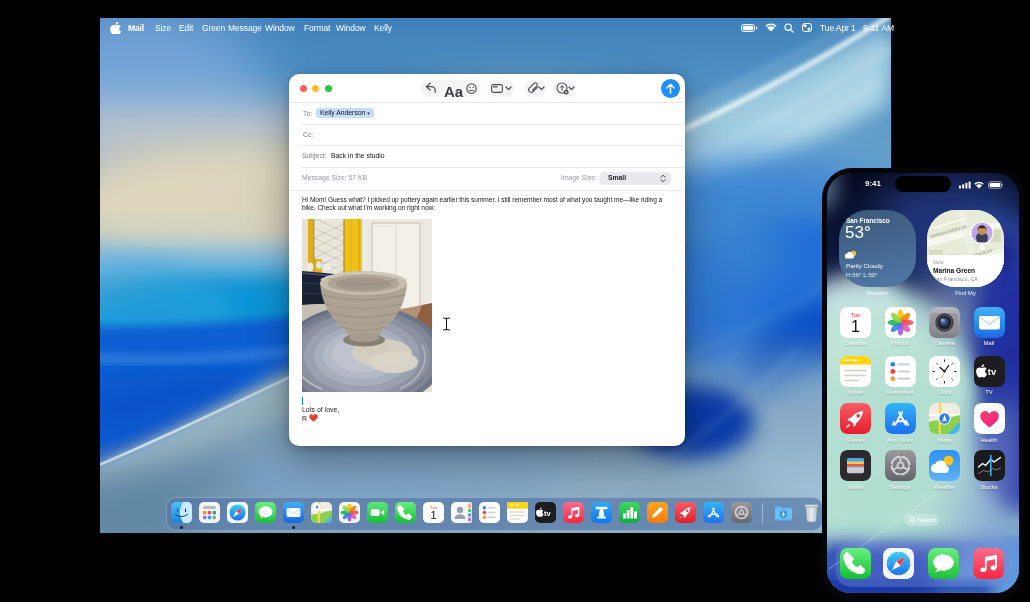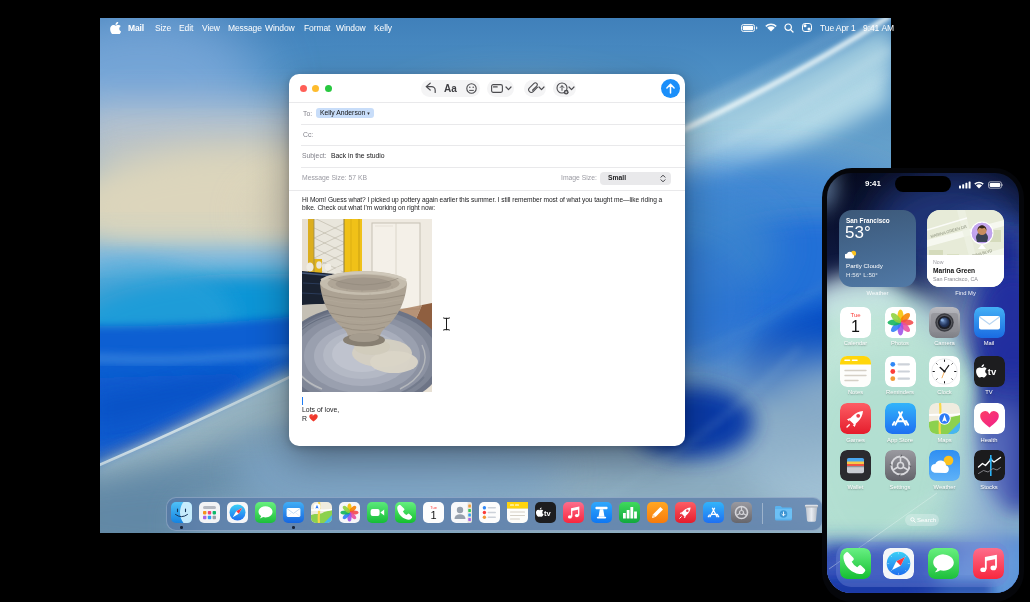--- a/index.html
+++ b/index.html
@@ -21,21 +21,21 @@
   
   #dock { position:absolute; left:166px; top:497px; width:657px; height:34px;
      background:rgba(80,115,165,0.62); border:1px solid rgba(255,255,255,0.25); border-radius:10px; }
   .di { position:absolute; top:502px; width:21px; height:21px; }
   .dot { position:absolute; top:526px; width:2.5px; height:2.5px; border-radius:50%; background:#17243a; }
   
   #phone { position:absolute; left:821.5px; top:167.5px; width:202px; height:434.5px;
      background:#05060a; border-radius:30px; }
   #pscreen { position:absolute; left:827px; top:173px; width:192px; height:420px;
      border-radius:24px; overflow:hidden; }
-  .widget { position:absolute; top:37px; width:77px; height:77px; border-radius:13px; overflow:hidden; }
+  .widget { position:absolute; top:37px; width:77px; height:77px; border-radius:29px; overflow:hidden; }
   .wlabel { position:absolute; top:117px; width:77px; text-align:center; color:rgba(255,255,255,0.92);
      font-size:5.8px; }
   .ai { position:absolute; width:31px; height:31px; border-radius:7px; }
   .alabel { position:absolute; width:44px; text-align:center; color:#fff; font-size:5.8px;
      text-shadow:0 0.5px 1.5px rgba(0,0,0,0.35); }
 </style>
 </head>
 <body>
 
 <div id="desk">
@@ -125,21 +125,21 @@
 </svg>
 </div>
 
 <div id="menubar">
   <svg class="mi" style="left:10px;top:4px" width="11" height="12" viewBox="0 0 11 12">
     <path fill="#fff" d="M7.5 1.9c-.5.6-1.3 1-2 1-.1-.8.3-1.6.7-2.1C6.7.2 7.6-.1 8.3-.2c.1.8-.3 1.6-.8 2.1zM8.2 3.1c-1.1-.1-2 .6-2.5.6-.5 0-1.3-.6-2.2-.6-1.1 0-2.2.7-2.8 1.7-1.2 2-.3 5 .9 6.6.6.8 1.2 1.7 2.1 1.6.9 0 1.2-.5 2.2-.5 1 0 1.3.5 2.2.5.9 0 1.5-.8 2-1.6.7-.9.9-1.8.9-1.9 0 0-1.8-.7-1.8-2.7 0-1.7 1.4-2.5 1.5-2.5-.8-1.2-2-1.3-2.5-1.2z"></path>
   </svg>
   <span class="mi" style="left:28px;font-weight:700">Mail</span>
   <span class="mi" style="left:55px">Size</span>
   <span class="mi" style="left:79px">Edit</span>
-  <span class="mi" style="left:102px">View</span>
+  <span class="mi" style="left:102px">Green</span>
   <span class="mi" style="left:128px">Message</span>
   <span class="mi" style="left:165px">Window</span>
   <span class="mi" style="left:204px">Format</span>
   <span class="mi" style="left:236px">Window</span>
   <span class="mi" style="left:274px">Kelly</span>
 
   <svg class="mi" style="left:641px;top:6px" width="17" height="8" viewBox="0 0 17 8">
     <rect x="0.5" y="0.5" width="13" height="7" rx="2" fill="none" stroke="#fff" stroke-opacity="0.9"></rect>
     <rect x="1.8" y="1.8" width="10.4" height="4.4" rx="1" fill="#fff"></rect>
     <path d="M15 2.6 v2.8 a1.4 1.4 0 0 0 0 -2.8z" fill="#fff" fill-opacity="0.85"></path>
@@ -168,21 +168,21 @@
 <div class="tl" style="left:324.5px;background:#28c840"></div>
 
 <div class="pill" style="left:421px;width:59px"></div>
 <div class="pill" style="left:487px;width:27px"></div>
 <div class="pill" style="left:524px;width:22px"></div>
 <div class="pill" style="left:553px;width:23px"></div>
 
 <svg class="abs" style="left:424px;top:81px" width="13" height="14" viewBox="0 0 13 14">
   <path d="M6.2 2.2 L2.2 5.6 L6.2 9 M2.2 5.6 H7.6 A3.6 3.6 0 0 1 11.2 9.2 V11.4" fill="none" stroke="#4c4c50" stroke-width="1.2" stroke-linejoin="round" stroke-linecap="round"></path>
 </svg>
-<div class="abs" style="left:444px;top:83px;font-size:10px;color:#3e3e42;font-weight:600">Aa</div>
+<div class="abs" style="left:444px;top:83px;font-size:15px;color:#3e3e42;font-weight:600">Aa</div>
 <svg class="abs" style="left:466px;top:83px" width="11" height="11" viewBox="0 0 11 11">
   <circle cx="5.5" cy="5.5" r="4.7" fill="none" stroke="#4c4c50" stroke-width="1.1"></circle>
   <circle cx="3.8" cy="4.3" r="0.75" fill="#4c4c50"></circle>
   <circle cx="7.2" cy="4.3" r="0.75" fill="#4c4c50"></circle>
   <path d="M3.6 7.4 H7.4" stroke="#4c4c50" stroke-width="1" stroke-linecap="round"></path>
 </svg>
 <svg class="abs" style="left:491px;top:84px" width="12" height="9" viewBox="0 0 12 9">
   <rect x="0.6" y="0.6" width="10.8" height="7.8" rx="1.6" fill="none" stroke="#4c4c50" stroke-width="1.1"></rect>
   <path d="M2.4 2.9 H6.2" stroke="#4c4c50" stroke-width="1.1" stroke-linecap="round"></path>
 </svg>

